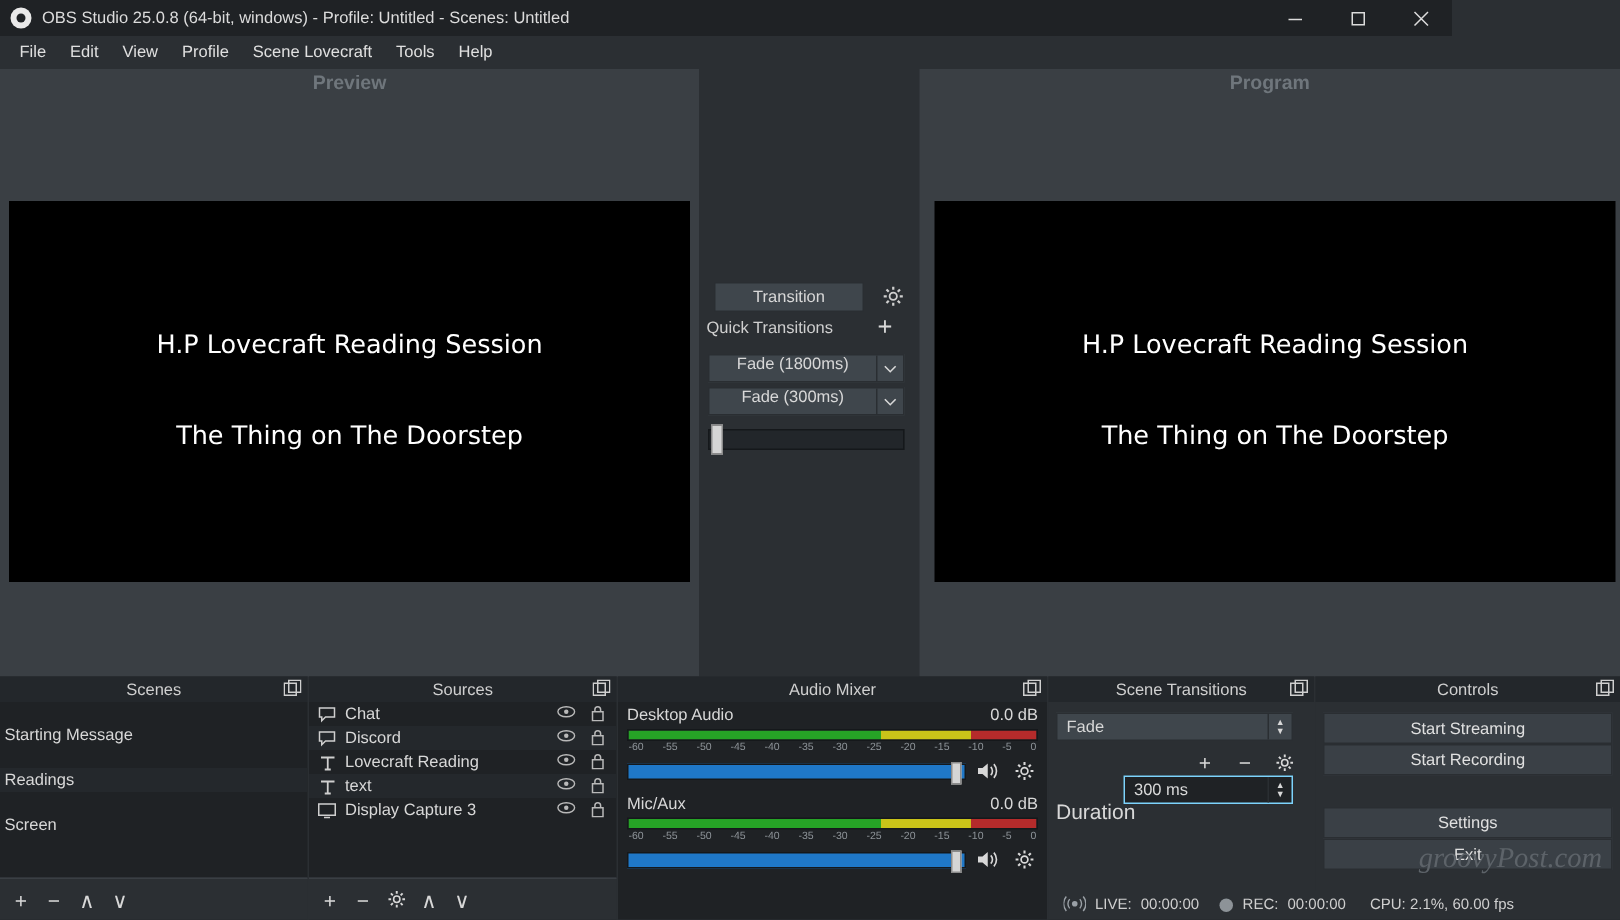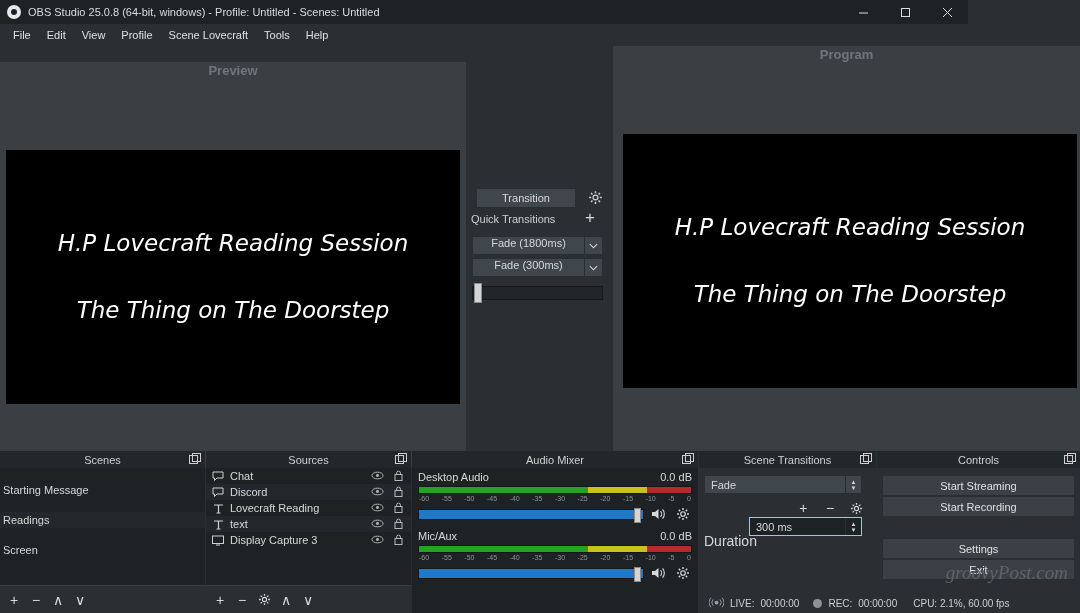--- a/index.html
+++ b/index.html
@@ -48,40 +48,40 @@
   
   .stage {
     position: absolute; top: 46px; left: 0; width: 1080px; height: 405px;
     background: #2b2f33;
   }
   .pane-label {
     position: absolute; font-size: 13px; color: #6f767c; font-weight: bold;
     width: 100%; text-align: center; top: 1px;
   }
   .preview-wrap {
-    position: absolute; top: 16px; left: 0; width: 466px; height: 405px;
+    position: absolute; top: 0; left: 0; width: 466px; height: 405px;
     background: #3a3f44;
   }
   .program-wrap {
     position: absolute; top: 0; left: 613px; width: 467px; height: 405px;
     background: #3a3f44;
   }
   .mid-col {
     position: absolute; top: 0; left: 466px; width: 147px; height: 405px;
     background: #2b2f33;
   }
   .canvas {
     position: absolute; left: 6px; top: 88px; width: 454px; height: 254px;
     background: #000; display: flex; flex-direction: column;
     align-items: center; justify-content: center;
   }
   .program-wrap .canvas { left: 10px; }
   .canvas-line {
-    color: #ffffff; font-size: 23px; font-family: "DejaVu Sans", sans-serif;
-    margin: 16px; padding: 0; line-height: 1.1; font-style: italic;
+    color: #ffffff; font-size: 17px; font-family: "DejaVu Sans", sans-serif;
+    margin: 16px; padding: 0; line-height: 1.1;
   }
   .canvas-line.first { margin-bottom: 26px; }
 
   
   .trans-btn {
     position: absolute; left: 10px; top: 142px; width: 100px; height: 20px;
     background: #3f464c; border: 1px solid #2a2e32; color: #d8d8d8;
     font-size: 11px; display: flex; align-items: center; justify-content: center;
   }
   .gear-mid {

